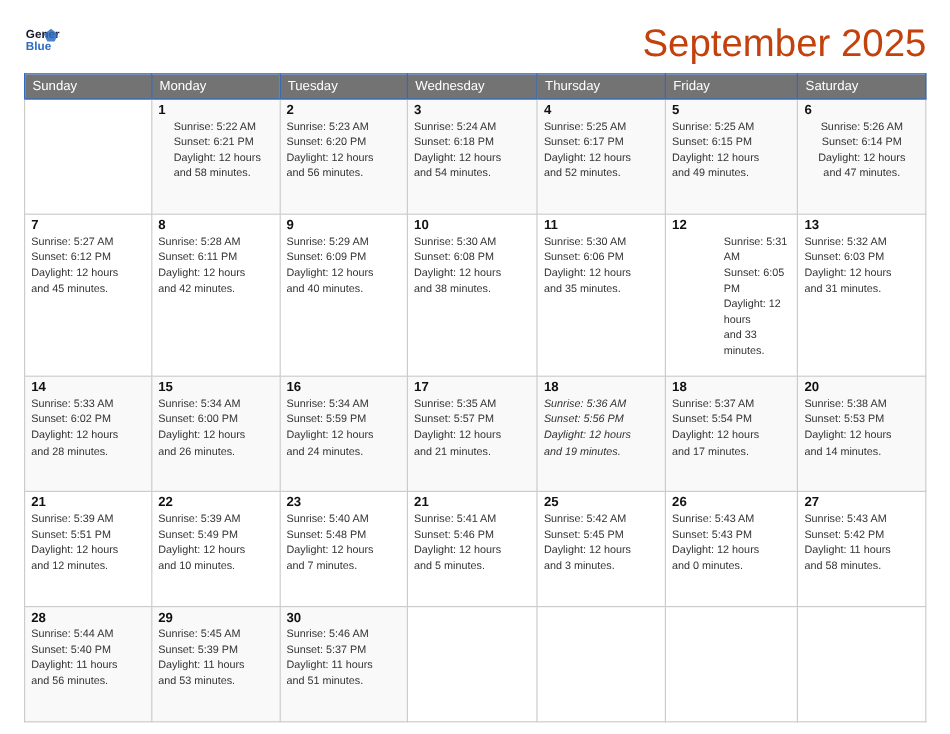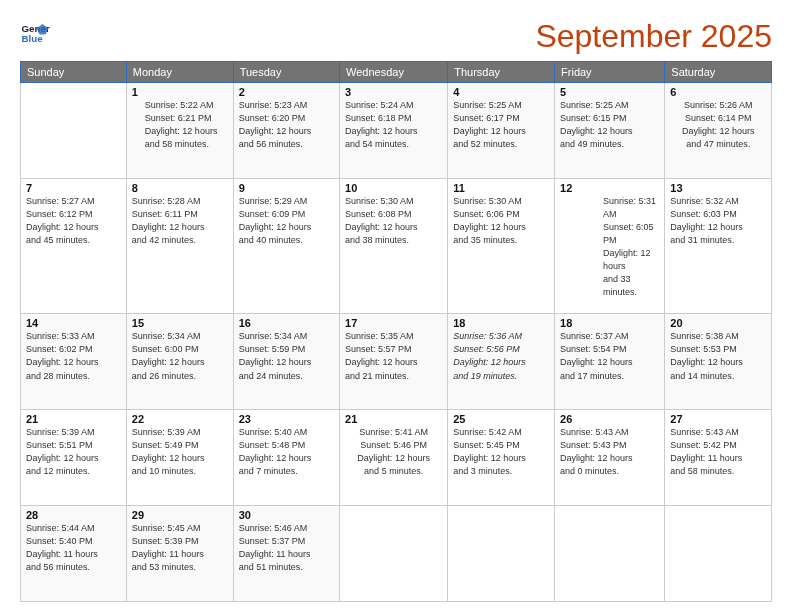--- a/index.html
+++ b/index.html
@@ -280,21 +280,21 @@
           </td>
           <td>
             <span class="day-num">23</span>
             <div class="day-info" style="white-space: pre-line;">Sunrise: 5:40 AM
 Sunset: 5:48 PM
 Daylight: 12 hours
 and 7 minutes.</div>
           </td>
           <td>
             <span class="day-num">21</span>
-            <div class="day-info" style="white-space: pre-line; text-align: center;">Sunrise: 5:41 AM
+            <div class="day-info" style="white-space: pre-line;">Sunrise: 5:41 AM
 Sunset: 5:46 PM
 Daylight: 12 hours
 and 5 minutes.</div>
           </td>
           <td>
             <span class="day-num">25</span>
             <div class="day-info" style="white-space: pre-line;">Sunrise: 5:42 AM
 Sunset: 5:45 PM
 Daylight: 12 hours
 and 3 minutes.</div>

